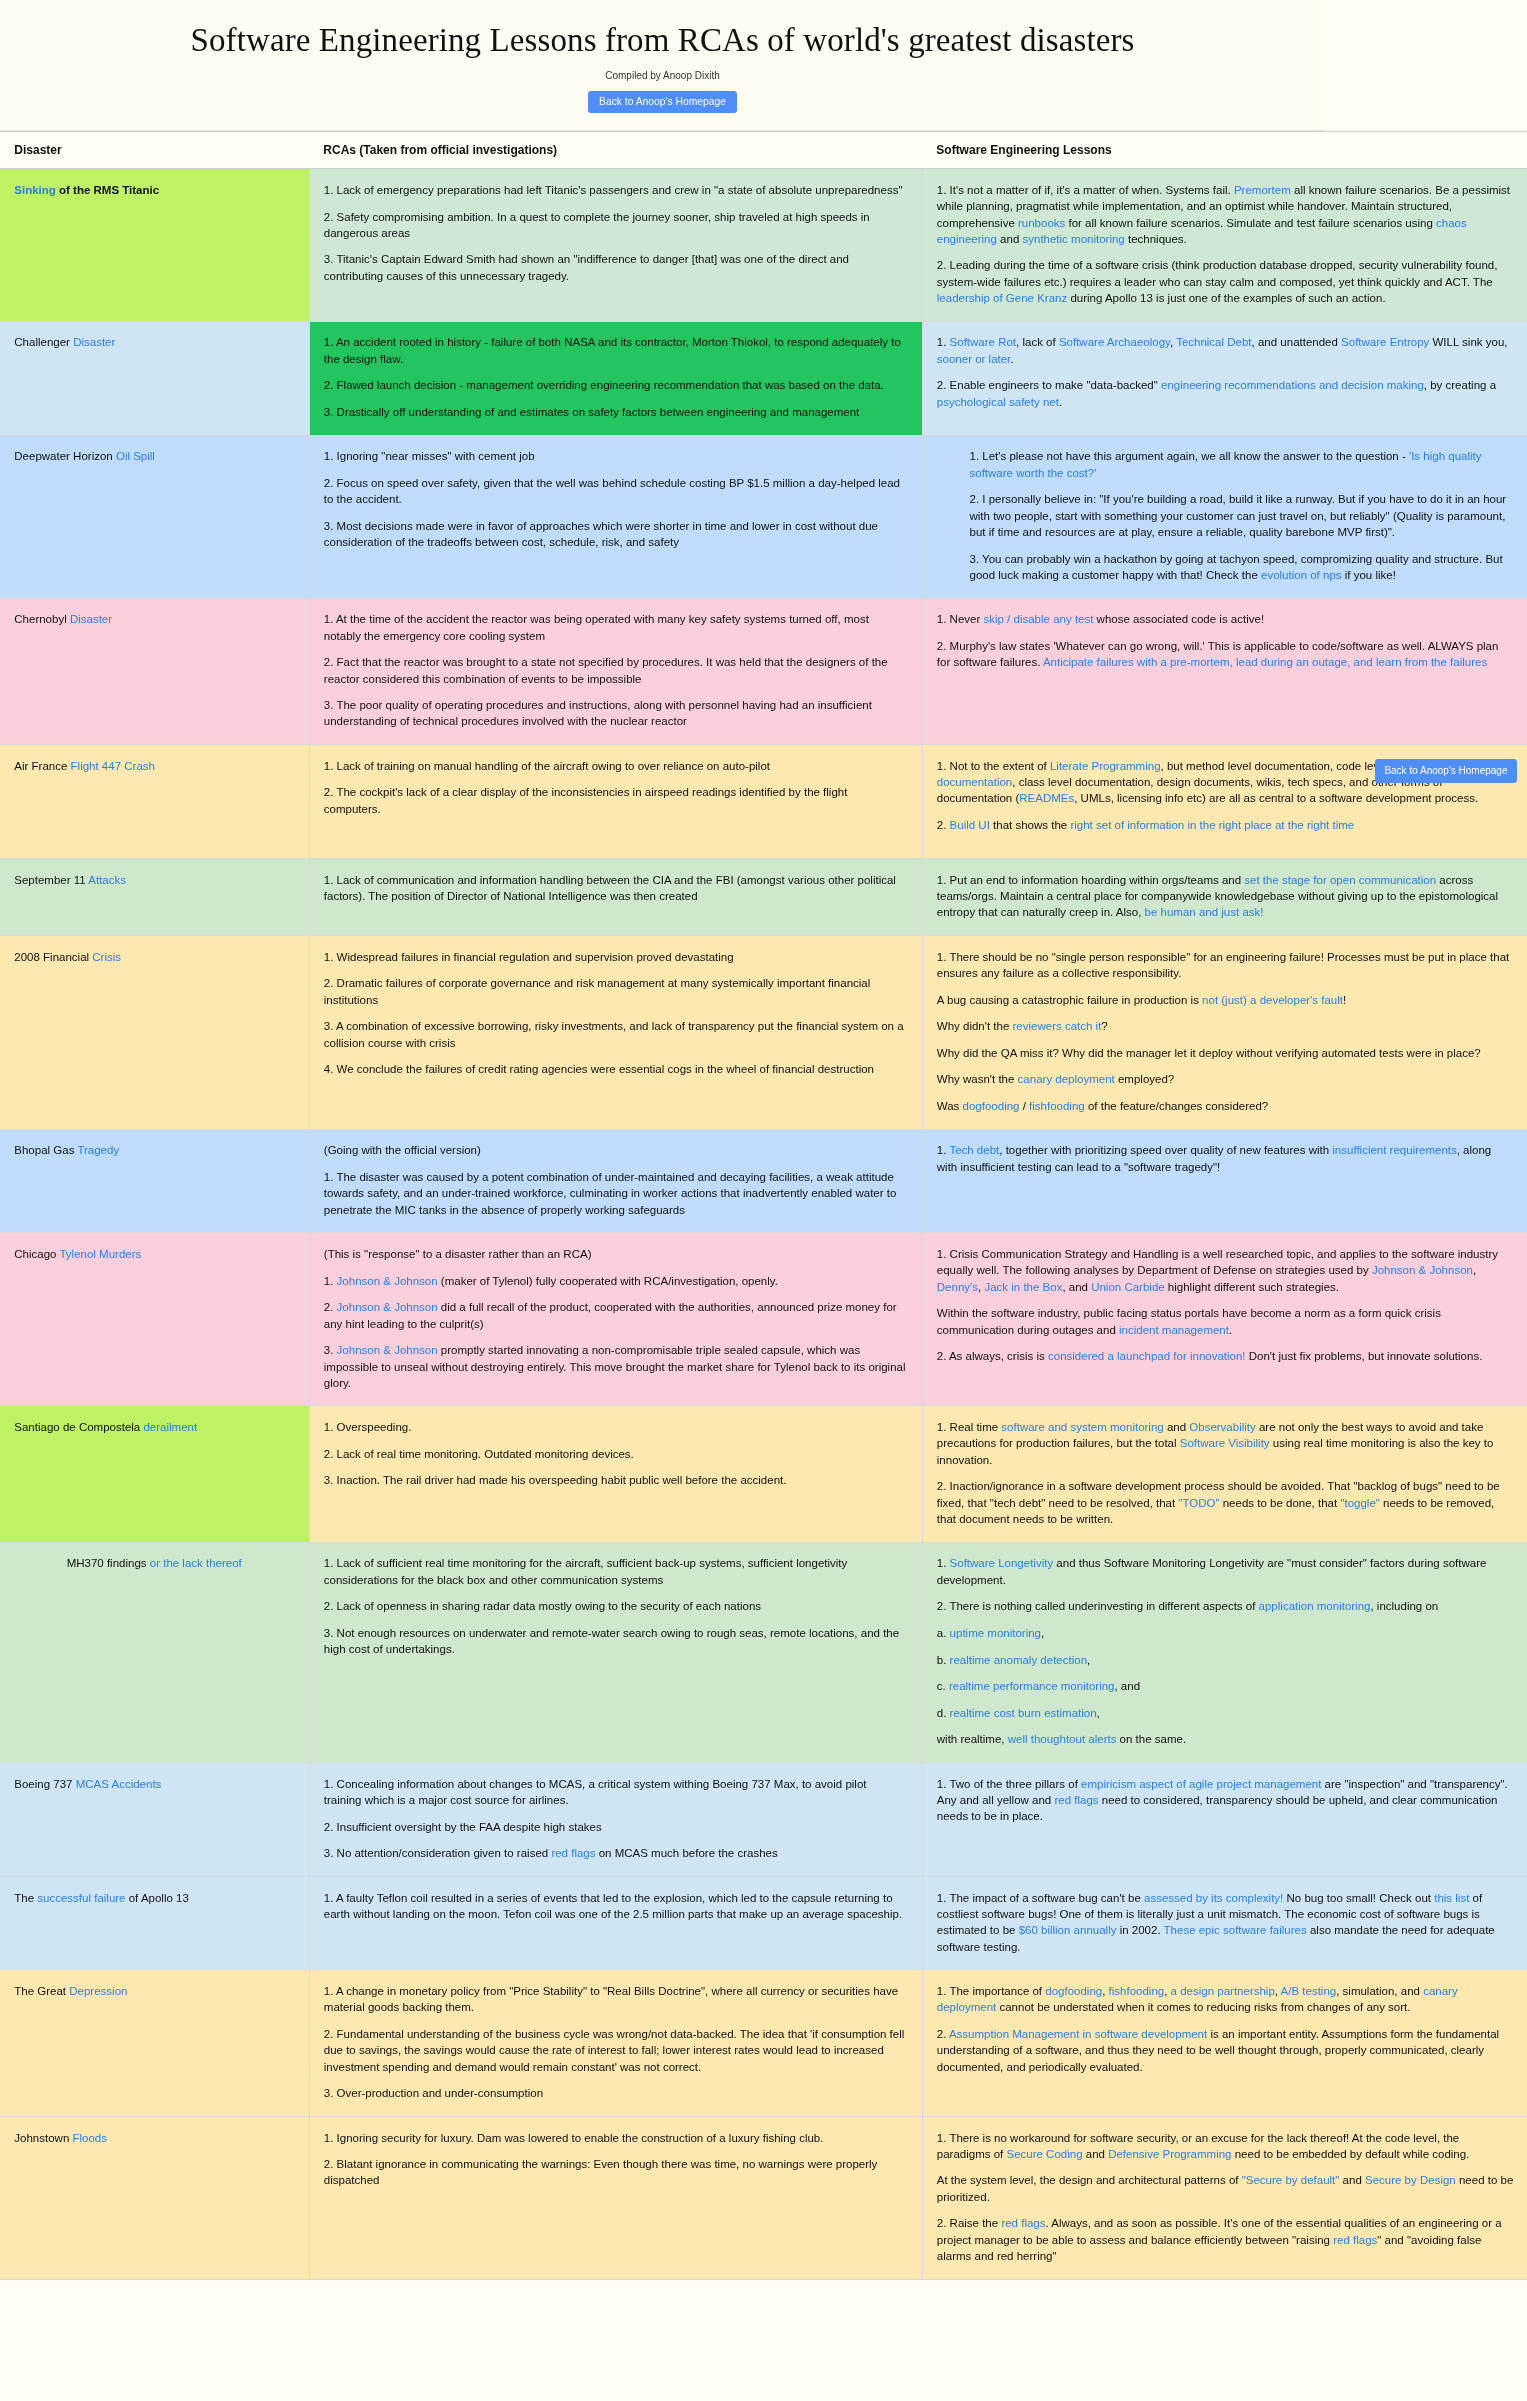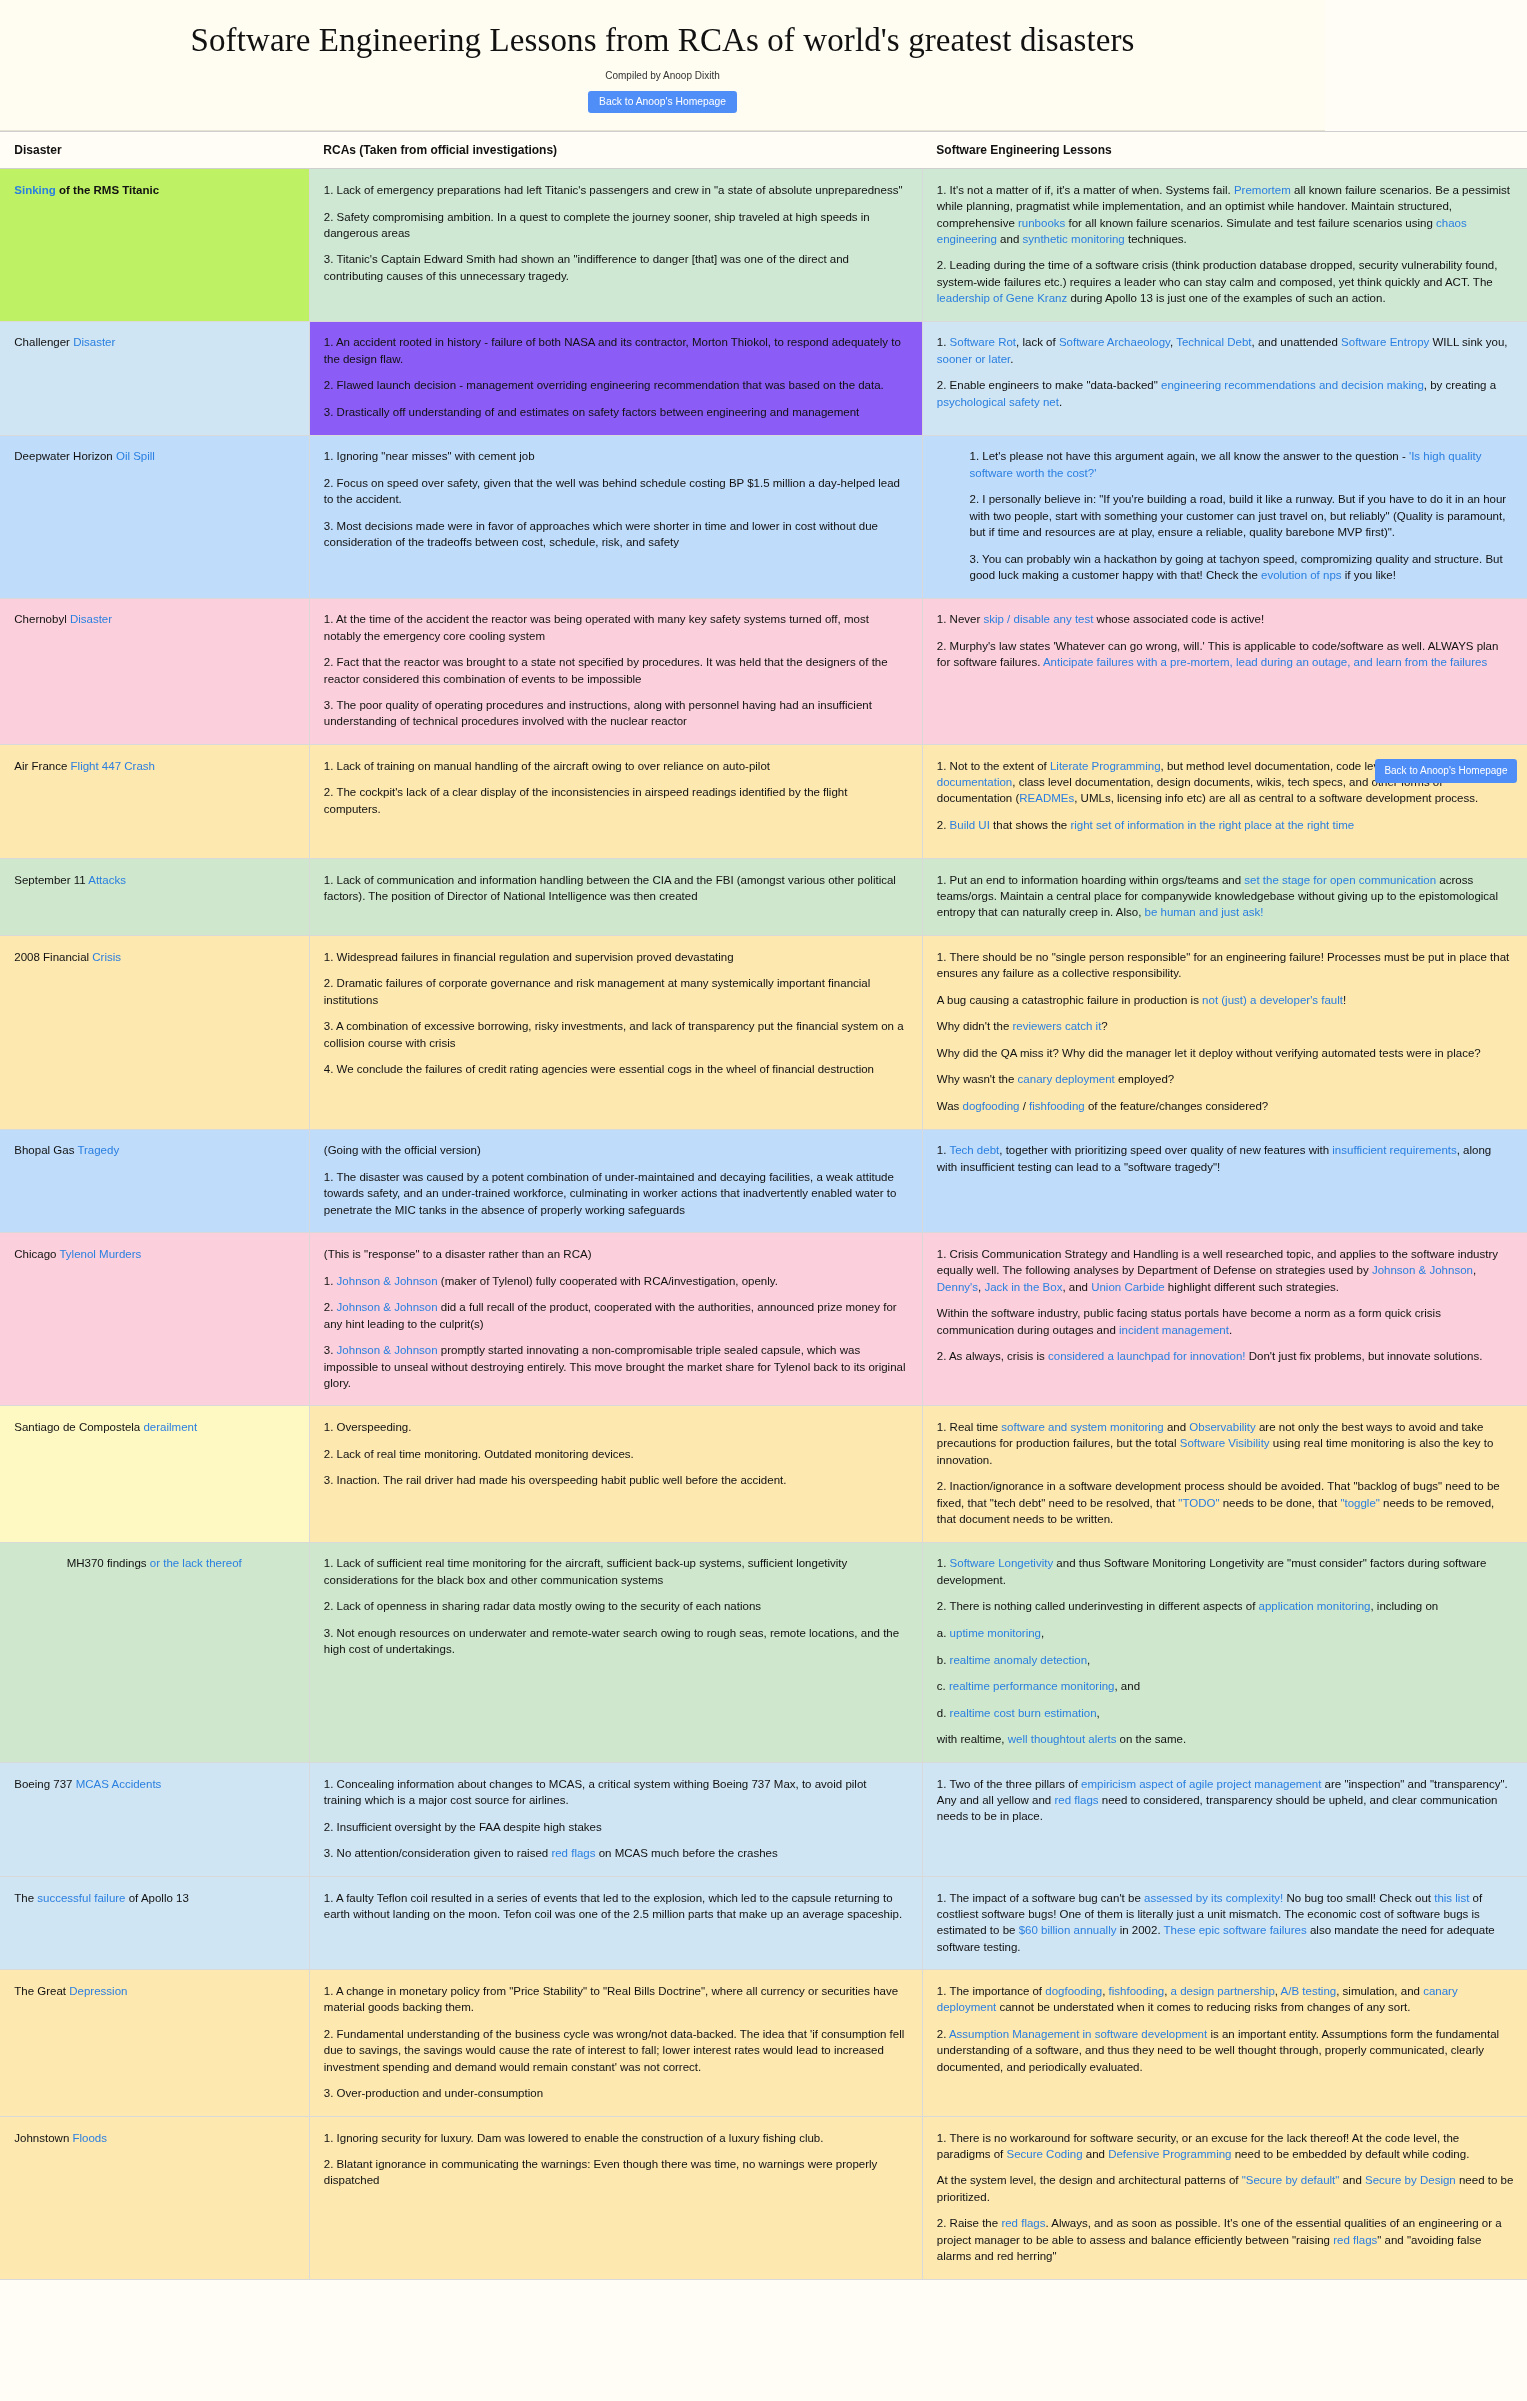--- a/index.html
+++ b/index.html
@@ -125,21 +125,21 @@
             <p class="p">2. Safety compromising ambition. In a quest to complete the journey sooner, ship traveled at high speeds in dangerous areas</p>
             <p class="p">3. Titanic's Captain Edward Smith had shown an "indifference to danger [that] was one of the direct and contributing causes of this unnecessary tragedy.</p>
           </td>
           <td class="lessons rel" style="background: rgb(207, 232, 212);">
             <p class="p">1. It's not a matter of if, it's a matter of when. Systems fail. <a class="lnk">Premortem</a> all known failure scenarios. Be a pessimist while planning, pragmatist while implementation, and an optimist while handover. Maintain structured, comprehensive <a class="lnk">runbooks</a> for all known failure scenarios. Simulate and test failure scenarios using <a class="lnk">chaos engineering</a> and <a class="lnk">synthetic monitoring</a> techniques.</p>
             <p class="p">2. Leading during the time of a software crisis (think production database dropped, security vulnerability found, system-wide failures etc.) requires a leader who can stay calm and composed, yet think quickly and ACT. The <a class="lnk">leadership of Gene Kranz</a> during Apollo 13 is just one of the examples of such an action.</p>
           </td>
         </tr>
         <tr>
           <td class="disaster" style="background: rgb(207, 229, 243);"><span>Challenger </span><a class="lnk">Disaster</a><span></span></td>
-          <td class="rca" style="background: #8b5cf6;">
+          <td class="rca" style="background: #22c55e;">
             <p class="p">1. An accident rooted in history - failure of both NASA and its contractor, Morton Thiokol, to respond adequately to the design flaw.</p>
             <p class="p">2. Flawed launch decision - management overriding engineering recommendation that was based on the data.</p>
             <p class="p">3. Drastically off understanding of and estimates on safety factors between engineering and management</p>
           </td>
           <td class="lessons rel" style="background: rgb(207, 229, 243);">
             <p class="p">1. <a class="lnk">Software Rot</a>, lack of <a class="lnk">Software Archaeology</a>, <a class="lnk">Technical Debt</a>, and unattended <a class="lnk">Software Entropy</a> WILL sink you, <a class="lnk">sooner or later</a>.</p>
             <p class="p">2. Enable engineers to make "data-backed" <a class="lnk">engineering recommendations and decision making</a>, by creating a <a class="lnk">psychological safety net</a>.</p>
           </td>
         </tr>
         <tr>
@@ -223,21 +223,21 @@
             <p class="p">2. <a class="lnk">Johnson &amp; Johnson</a> did a full recall of the product, cooperated with the authorities, announced prize money for any hint leading to the culprit(s)</p>
             <p class="p">3. <a class="lnk">Johnson &amp; Johnson</a> promptly started innovating a non-compromisable triple sealed capsule, which was impossible to unseal without destroying entirely. This move brought the market share for Tylenol back to its original glory.</p>
           </td>
           <td class="lessons rel" style="background: rgb(251, 208, 220);">
             <p class="p">1. Crisis Communication Strategy and Handling is a well researched topic, and applies to the software industry equally well. The following analyses by Department of Defense on strategies used by <a class="lnk">Johnson &amp; Johnson</a>, <a class="lnk">Denny's</a>, <a class="lnk">Jack in the Box</a>, and <a class="lnk">Union Carbide</a> highlight different such strategies.</p>
             <p class="p">Within the software industry, public facing status portals have become a norm as a form quick crisis communication during outages and <a class="lnk">incident management</a>.</p>
             <p class="p">2. As always, crisis is <a class="lnk">considered a launchpad for innovation!</a> Don't just fix problems, but innovate solutions.</p>
           </td>
         </tr>
         <tr>
-          <td class="disaster" style="background: #fef9c3;"><span>Santiago de Compostela </span><a class="lnk">derailment</a><span></span></td>
+          <td class="disaster" style="background: #bef264;"><span>Santiago de Compostela </span><a class="lnk">derailment</a><span></span></td>
           <td class="rca" style="background: rgb(253, 232, 176);">
             <p class="p">1. Overspeeding.</p>
             <p class="p">2. Lack of real time monitoring. Outdated monitoring devices.</p>
             <p class="p">3. Inaction. The rail driver had made his overspeeding habit public well before the accident.</p>
           </td>
           <td class="lessons rel" style="background: rgb(253, 232, 176);">
             <p class="p">1. Real time <a class="lnk">software and system monitoring</a> and <a class="lnk">Observability</a> are not only the best ways to avoid and take precautions for production failures, but the total <a class="lnk">Software Visibility</a> using real time monitoring is also the key to innovation.</p>
             <p class="p">2. Inaction/ignorance in a software development process should be avoided. That "backlog of bugs" need to be fixed, that "tech debt" need to be resolved, that <a class="lnk">"TODO"</a> needs to be done, that <a class="lnk">"toggle"</a> needs to be removed, that document needs to be written.</p>
           </td>
         </tr>

